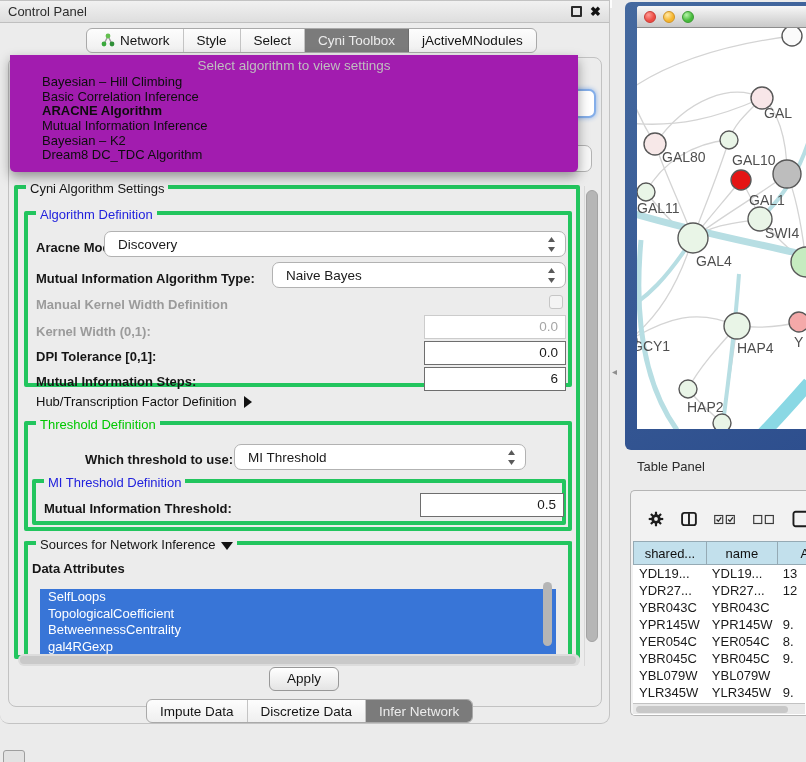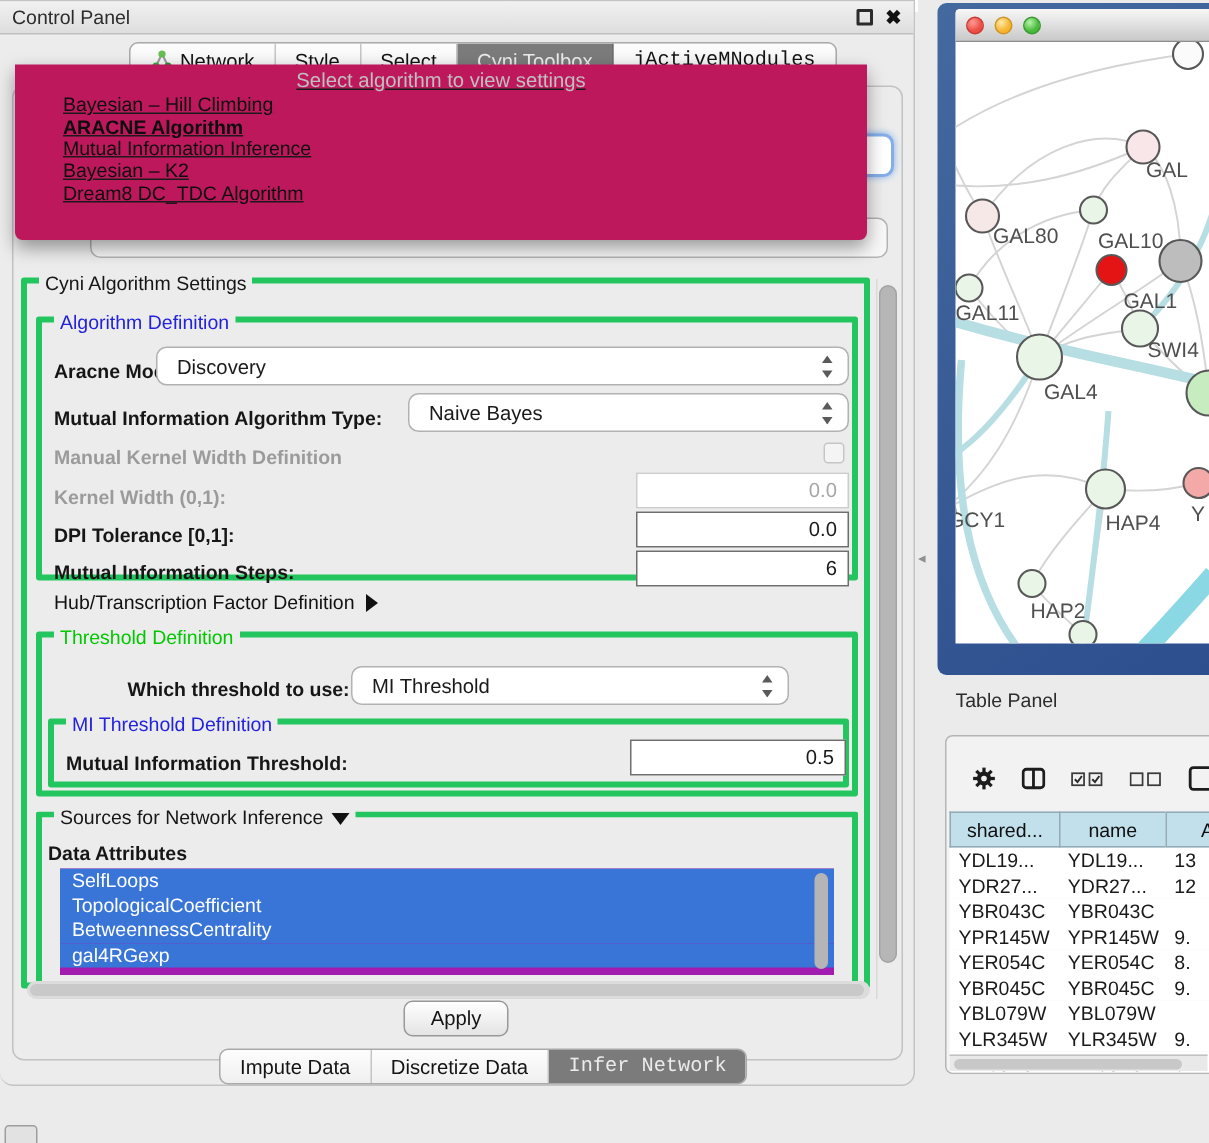--- a/index.html
+++ b/index.html
@@ -20,41 +20,41 @@
   .cp-title { font-size:13px; color:#2c2c2c; }
   .cp-ticons { margin-left:auto; display:flex; align-items:center; gap:8px; }
   .float-icon { width:11px; height:11px; border:2px solid #2b2b2b; border-radius:1px; }
   .close-icon { font-size:13px; font-weight:bold; color:#111; line-height:11px; }
 
   
   .segbar { display:flex; border:1px solid #a9a9a9; border-radius:6px; overflow:hidden;
             background:linear-gradient(#fdfdfd,#efefef); height:25px; }
   .seg { display:flex; align-items:center; padding:0 13px; font-size:13.5px; color:#141414;
          border-right:1px solid #c4c4c4; white-space:nowrap; }
-  .seg:last-child { border-right:none;font-family:Liberation Mono, monospace; }
+  .seg:last-child { border-right:none; }
   .seg.sel { background:#7b7b7b; color:#ececec; border-right-color:#6e6e6e; }
   .seg .tabicon { margin-right:5px; display:inline-flex; }
 
   .top-tabs { left:86px; top:27px; }
   .bottom-tabs { left:146px; top:698px; height:24px; }
 
   
   .main-panel { left:8px; top:56px; width:594px; height:650px;
         border:1px solid #c2c2c2; border-radius:8px; background:#ececec; }
 
   
   .ghost-combo { left:300px; top:88px; width:296px; height:29px; background:#fff;
         border:2px solid #84aee9; border-radius:7px; box-shadow:0 0 5px #84aee9; z-index:4; }
   .ghost-field { left:60px; top:144px; width:532px; height:27px; background:#f7f7f7;
         border:1px solid #b3b3b3; border-radius:7px; z-index:4; }
 
   
-  .dropdown { left:10px; top:42px; width:568px; height:117px; background:#be185d;
+  .dropdown { left:10px; top:54px; width:568px; height:117px; background:#a21caf;
         border-radius:0 0 5px 5px; box-shadow:0 5px 12px rgba(0,0,0,.38); z-index:20;
-        padding-top:3px;text-decoration:underline; }
+        padding-top:3px; }
   .dd-placeholder { text-align:center; color:#bfbfbf; font-size:13.5px; height:17px; line-height:16px; }
   .dd-item { font-size:13px; height:14.7px; line-height:14.6px; padding-left:3px; color:#0d0d0d;
         white-space:nowrap; overflow:hidden;margin-left:29px; }
   .dd-item.bold { font-weight:bold; }
 
   
   .group { border:4px solid #22c55e; border-radius:2px; }
   .gtitle { position:absolute; top:-8px; left:8px; background:#ececec; padding:0 4px;
         font-size:13px; white-space:nowrap; }
   .gtitle.blue  { color:#2222dd; }
@@ -73,21 +73,21 @@
   .checkbox { width:14px; height:14px; border:1px solid #c6c6c6; border-radius:3px;
         background:#f4f4f4; position:absolute; }
 
   .expander { font-size:13px; color:#111; display:flex; align-items:center; gap:8px; }
   .tri-right { width:0; height:0; border-left:8px solid #111;
         border-top:6px solid transparent; border-bottom:6px solid transparent; }
   .tri-down { width:0; height:0; border-top:8px solid #111;
         border-left:6px solid transparent; border-right:6px solid transparent; display:inline-block;
         margin-left:5px; vertical-align:middle; }
 
-  .attr-list { background:#a21caf; overflow:hidden; position:absolute; }
+  .attr-list { background:#c4b5fd; overflow:hidden; position:absolute;margin-top:10px; }
   .attr-item { height:16.6px; line-height:16.4px; font-size:13px; color:#fff;
         background:#3875d7; padding-left:8px; white-space:nowrap; }
   .attr-scroll { position:absolute; width:9px; border-radius:5px; background:#b5b5b5; }
 
   .vscroll-track { background:#ececec; border-left:1px solid #d9d9d9; }
   .vscroll-thumb { position:absolute; background:#b6b6b6; border-radius:7px; border:1px solid #a3a3a3; }
   .hscroll-track { background:#dcdcdc; border-radius:7px; }
   .hscroll-thumb { position:absolute; background:#c9c9c9; border-radius:6px; }
 
   .apply-btn { left:269px; top:666px; width:70px; height:24px; border:1px solid #989898;
@@ -174,20 +174,21 @@
 
   <div class="abs main-panel"></div>
 
   <div class="abs ghost-combo"></div>
   <div class="abs ghost-field"></div>
 
   <div class="abs dropdown">
     <div class="dd-placeholder">Select algorithm to view settings</div>
     <div id="dd-items">
         <div class="dd-item">Bayesian – Hill Climbing</div>
+        <div class="dd-item">Basic Correlation Inference</div>
         <div class="dd-item bold">ARACNE Algorithm</div>
         <div class="dd-item">Mutual Information Inference</div>
         <div class="dd-item">Bayesian – K2</div>
         <div class="dd-item">Dream8 DC_TDC Algorithm</div>
       </div>
   </div>
 
   <div class="abs group" style="left:14px; top:184px; width:566px; height:474px;">
     <span class="gtitle" style="color:#161616;">Cyni Algorithm Settings</span>
   </div>

